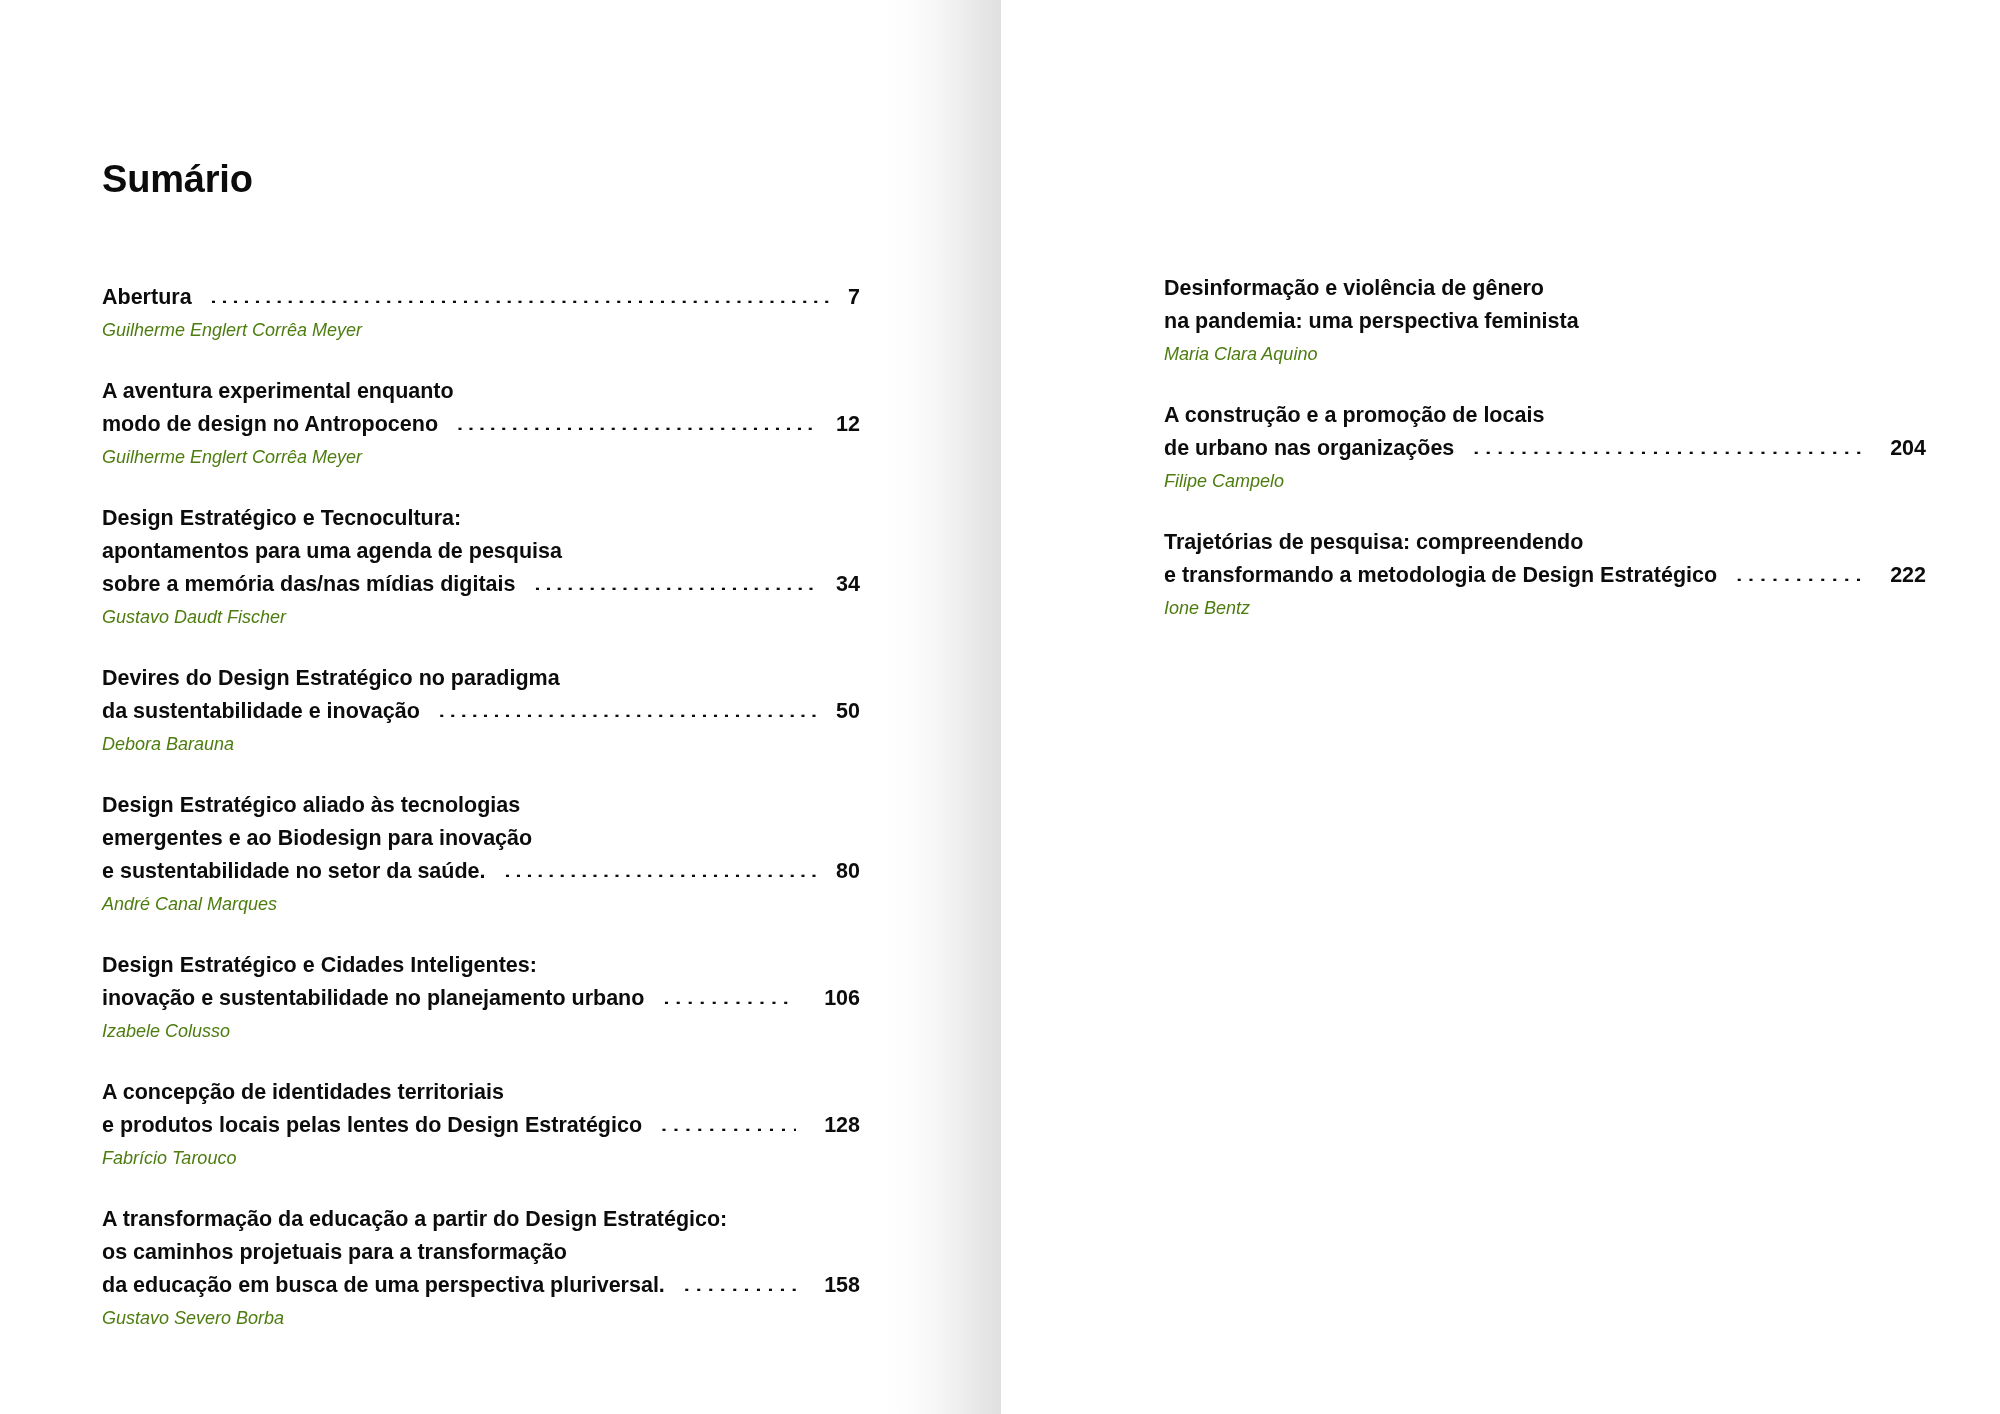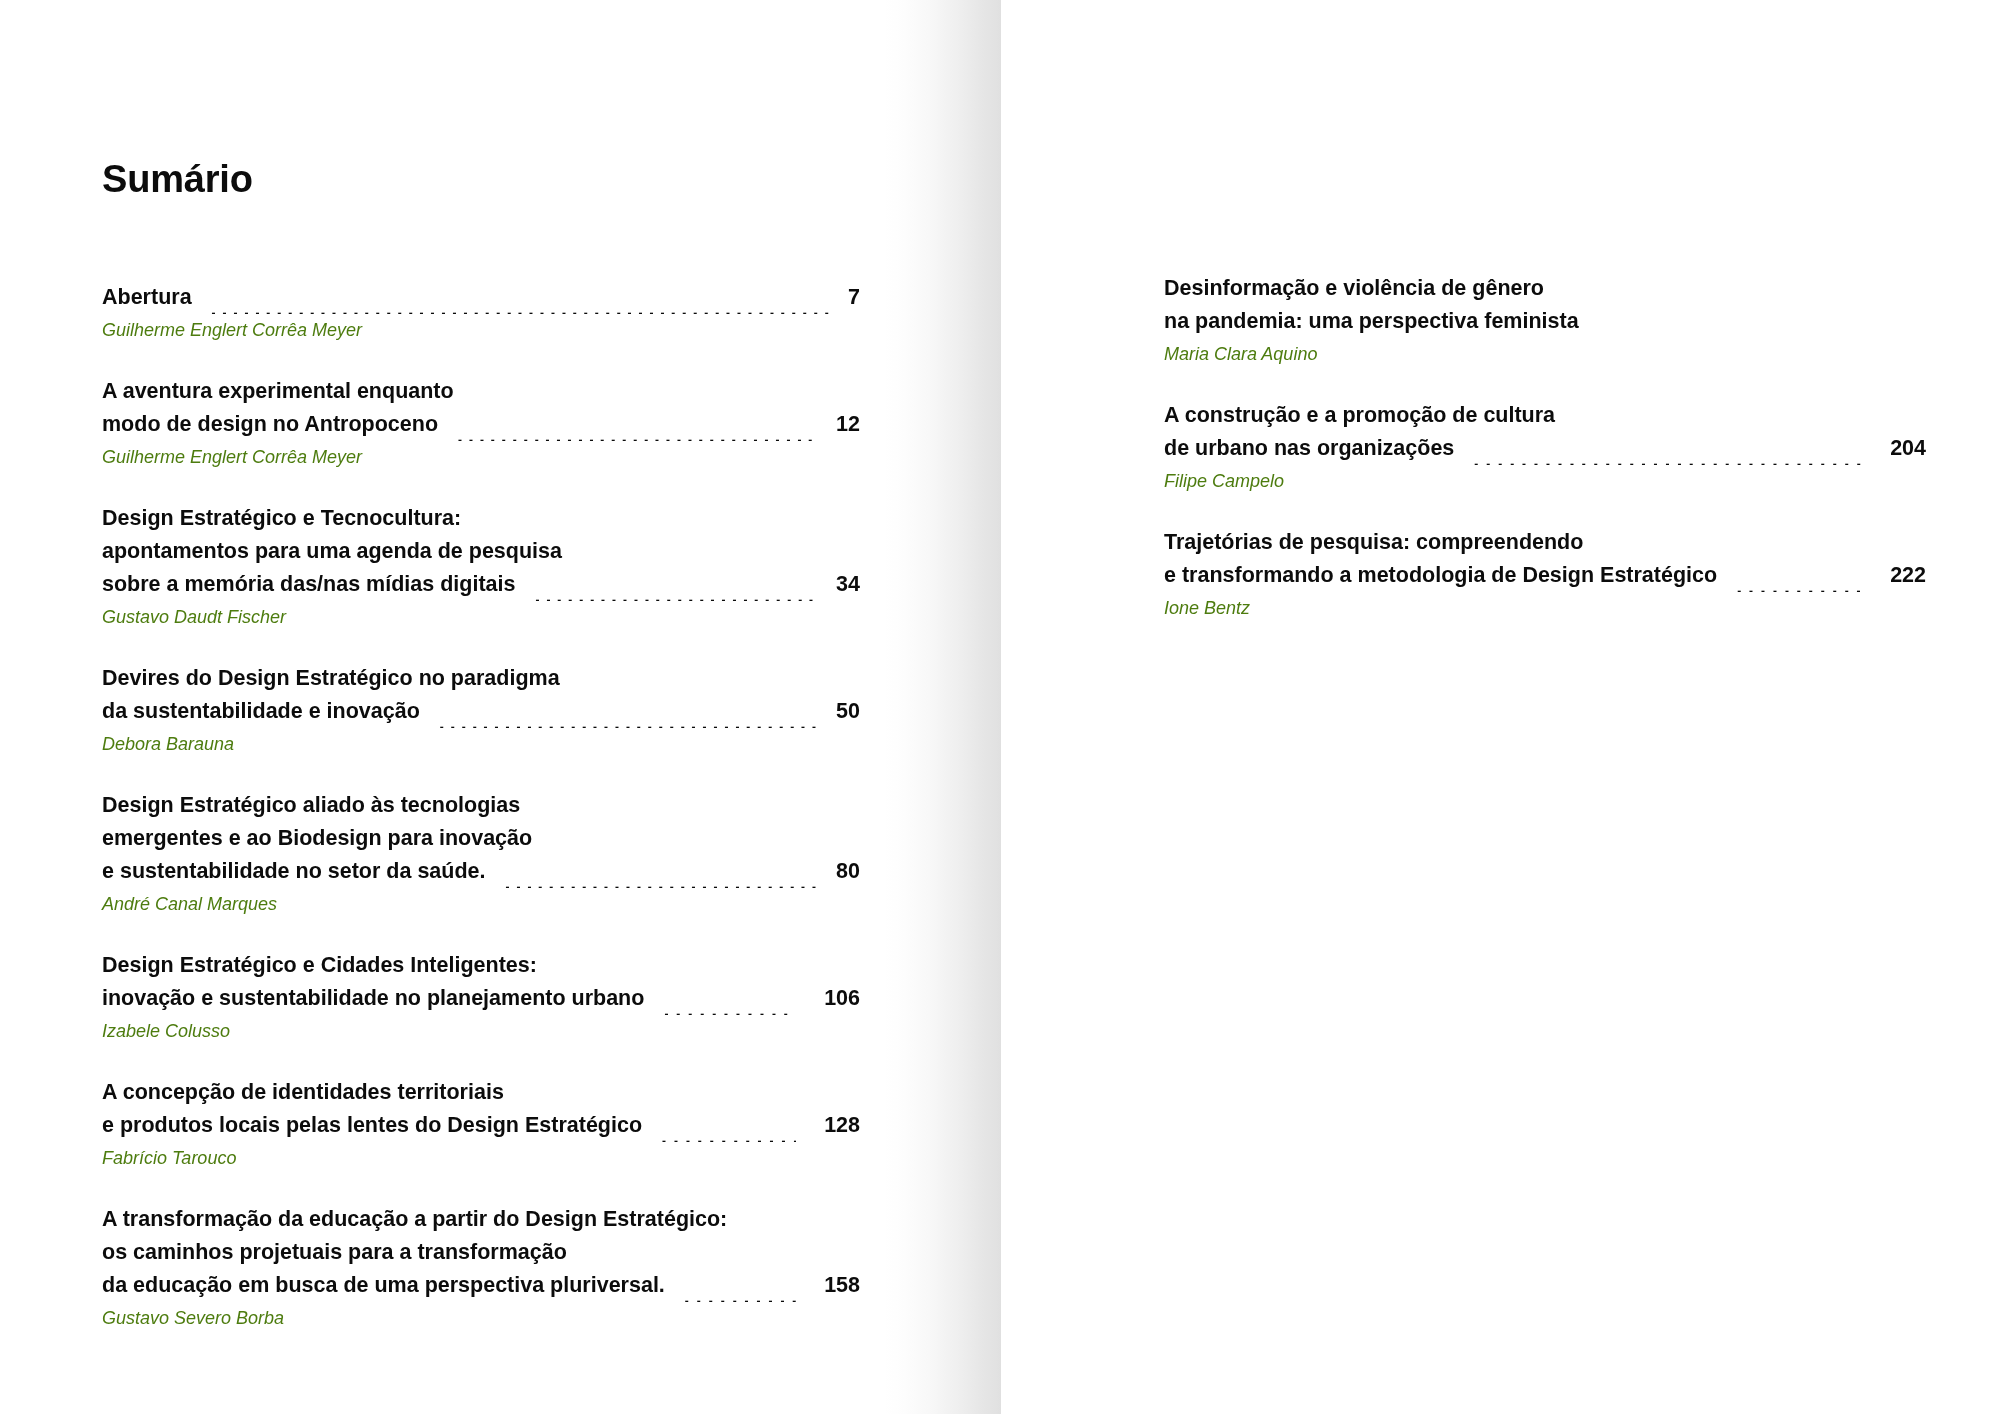--- a/index.html
+++ b/index.html
@@ -87,21 +87,21 @@
     width: 762px;
   }
 
   .toc-entry {
     margin: 0 0 31px 0;
     padding: 0;
   }
 
   .entry-line {
     display: flex;
-    align-items: flex-end;
+    align-items: flex-start;
     width: 100%;
     font-size: 21.5px;
     font-weight: 700;
     line-height: 33px;
     color: #0c0c0c;
     white-space: nowrap;
     gap: 19px;
   }
 
   .entry-title {
@@ -261,21 +261,21 @@
           <div class="entry-line">
             <span class="entry-title">Desinformação e violência de gênero</span>
           </div>
           <div class="entry-line">
             <span class="entry-title">na pandemia: uma perspectiva feminista</span>
           </div>
           <div class="entry-author">Maria Clara Aquino</div>
         </li>
         <li class="toc-entry">
           <div class="entry-line">
-            <span class="entry-title">A construção e a promoção de cultura</span>
+            <span class="entry-title">A construção e a promoção de locais</span>
           </div>
           <div class="entry-line">
             <span class="entry-title">de urbano nas organizações</span>
             <span class="leader"></span>
             <span class="page-num">204</span>
           </div>
           <div class="entry-author">Filipe Campelo</div>
         </li>
         <li class="toc-entry">
           <div class="entry-line">

